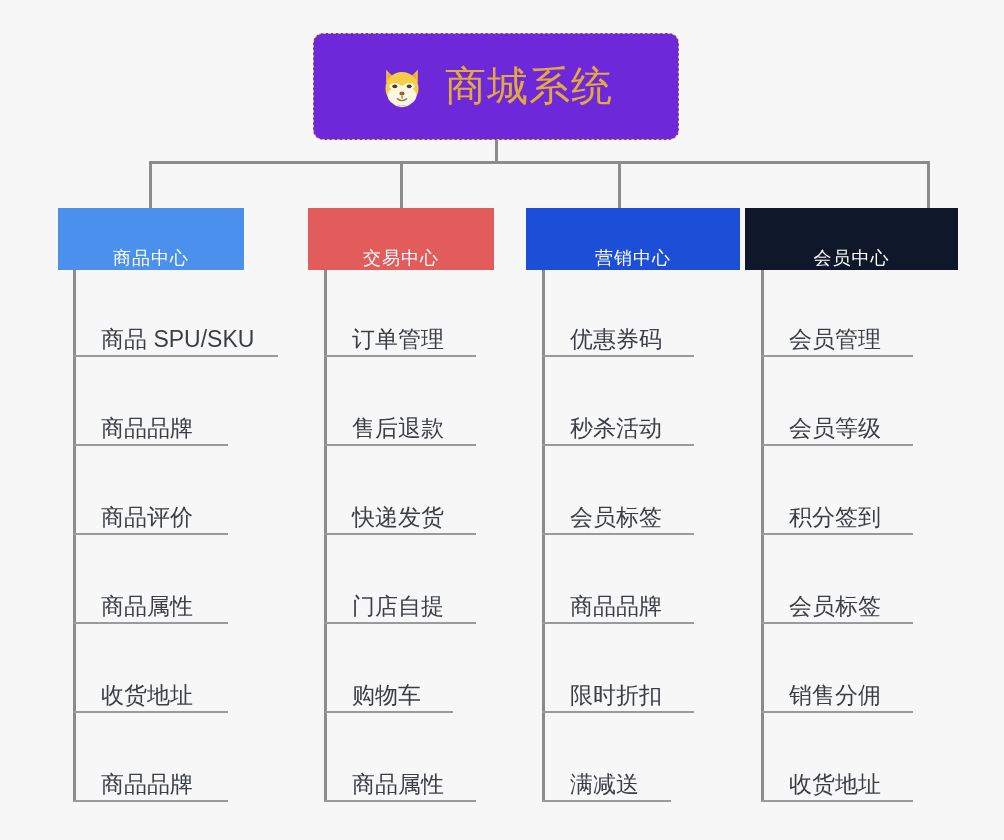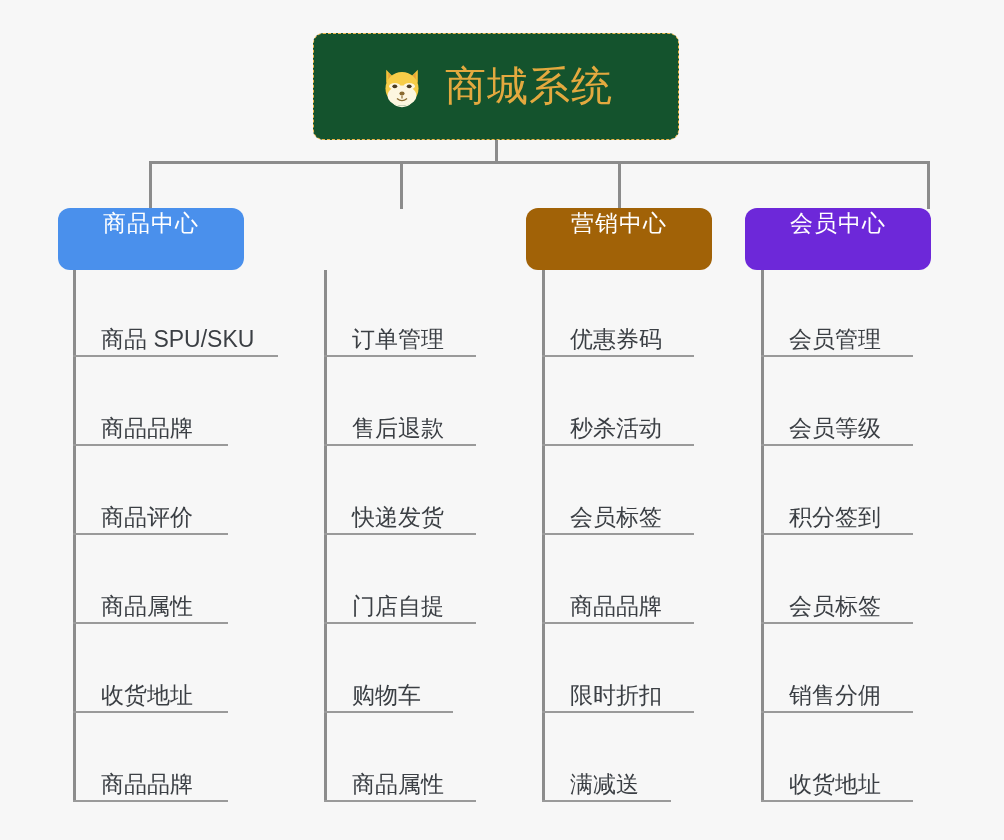--- a/index.html
+++ b/index.html
@@ -20,21 +20,21 @@
     height: 840px;
   }
 
   
   .root-card {
     position: absolute;
     left: 313px;
     top: 33px;
     width: 366px;
     height: 107px;
-    background: #14532d;
+    background: #6d28d9;
     border: 1px dashed #edb54a;
     border-radius: 10px;
     box-sizing: border-box;
     display: flex;
     align-items: center;
     justify-content: center;
     gap: 20px;
   }
   .root-emoji {
     width: 46px;
@@ -56,26 +56,26 @@
     background: #8c8c8c;
   }
   .v-line { width: 3px; }
   .h-line { height: 3px; }
 
   
   .cat-header {
     position: absolute;
     top: 208px;
     height: 62px;
-    border-radius: 12px;
+    border-radius: 0;
     display: flex;
-    align-items: flex-start;
+    align-items: flex-end;
     justify-content: center;
     color: #ffffff;
-    font-size: 23px;
+    font-size: 18px;
     letter-spacing: 1px;
     white-space: nowrap;
     box-sizing: border-box;
   }
 
   
   .trunk {
     position: absolute;
     width: 3px;
     background: #8c8c8c;
@@ -159,20 +159,23 @@
   </div>
   <div class="leaf" style="left:73px; top:713px; width:155px;">
     <span class="leaf-label">收货地址</span>
     <span class="leaf-rule" style="width:155px;"></span>
   </div>
   <div class="leaf" style="left:73px; top:802px; width:155px;">
     <span class="leaf-label">商品品牌</span>
     <span class="leaf-rule" style="width:155px;"></span>
   </div>
 
+  <div class="cat-header" style="left: 308px; width: 186px; background: rgb(227, 92, 92);">
+    <span>交易中心</span>
+  </div>
   <div class="trunk" style="left: 324px; top: 270px; height: 530px; background: rgb(140, 140, 140);"></div>
   <div class="leaf" style="left:324px; top:357px; width:152px;">
     <span class="leaf-label">订单管理</span>
     <span class="leaf-rule" style="width:152px;"></span>
   </div>
   <div class="leaf" style="left:324px; top:446px; width:152px;">
     <span class="leaf-label">售后退款</span>
     <span class="leaf-rule" style="width:152px;"></span>
   </div>
   <div class="leaf" style="left:324px; top:535px; width:152px;">
@@ -185,21 +188,21 @@
   </div>
   <div class="leaf" style="left:324px; top:713px; width:129px;">
     <span class="leaf-label">购物车</span>
     <span class="leaf-rule" style="width:129px;"></span>
   </div>
   <div class="leaf" style="left:324px; top:802px; width:152px;">
     <span class="leaf-label">商品属性</span>
     <span class="leaf-rule" style="width:152px;"></span>
   </div>
 
-  <div class="cat-header" style="left: 526px; width: 186px; background: #a16207; font-family: Liberation Serif, serif;">
+  <div class="cat-header" style="left: 526px; width: 214px; background: #1d4ed8; font-family: Liberation Serif, serif;">
     <span>营销中心</span>
   </div>
   <div class="trunk" style="left: 542px; top: 270px; height: 530px; background: rgb(140, 140, 140);"></div>
   <div class="leaf" style="left:542px; top:357px; width:152px;">
     <span class="leaf-label">优惠券码</span>
     <span class="leaf-rule" style="width:152px;"></span>
   </div>
   <div class="leaf" style="left:542px; top:446px; width:152px;">
     <span class="leaf-label">秒杀活动</span>
     <span class="leaf-rule" style="width:152px;"></span>
@@ -214,21 +217,21 @@
   </div>
   <div class="leaf" style="left:542px; top:713px; width:152px;">
     <span class="leaf-label">限时折扣</span>
     <span class="leaf-rule" style="width:152px;"></span>
   </div>
   <div class="leaf" style="left:542px; top:802px; width:129px;">
     <span class="leaf-label">满减送</span>
     <span class="leaf-rule" style="width:129px;"></span>
   </div>
 
-  <div class="cat-header" style="left: 745px; width: 186px; background: #6d28d9;">
+  <div class="cat-header" style="left: 745px; width: 213px; background: #0f172a;">
     <span>会员中心</span>
   </div>
   <div class="trunk" style="left: 761px; top: 270px; height: 530px; background: rgb(140, 140, 140);"></div>
   <div class="leaf" style="left:761px; top:357px; width:152px;">
     <span class="leaf-label">会员管理</span>
     <span class="leaf-rule" style="width:152px;"></span>
   </div>
   <div class="leaf" style="left:761px; top:446px; width:152px;">
     <span class="leaf-label">会员等级</span>
     <span class="leaf-rule" style="width:152px;"></span>

